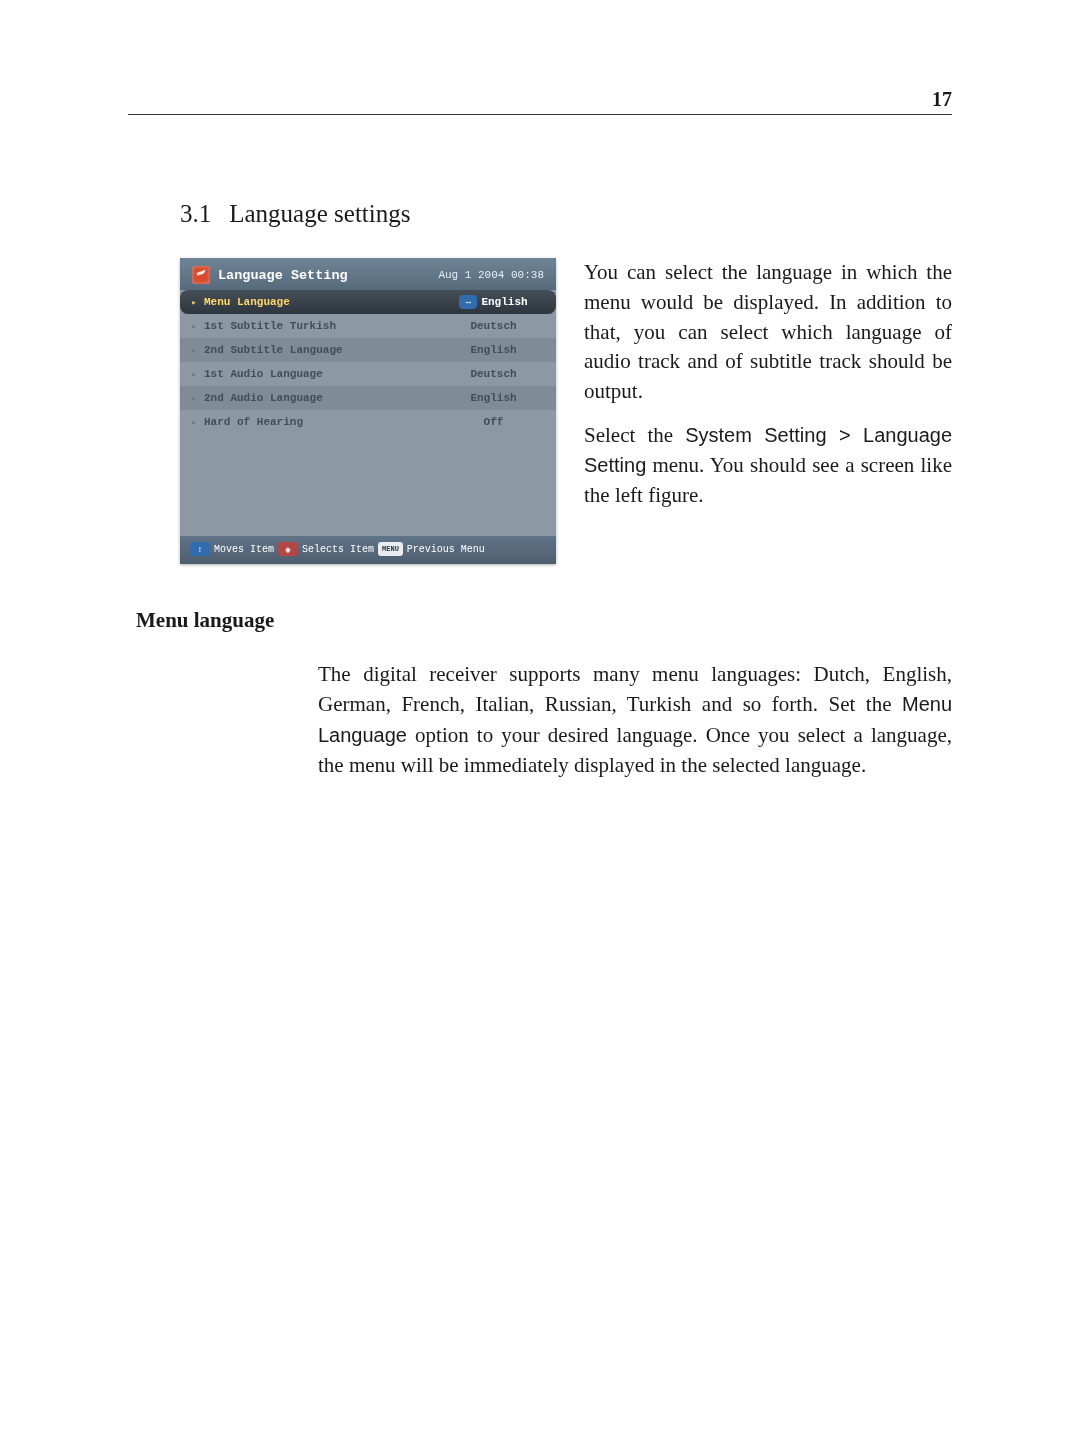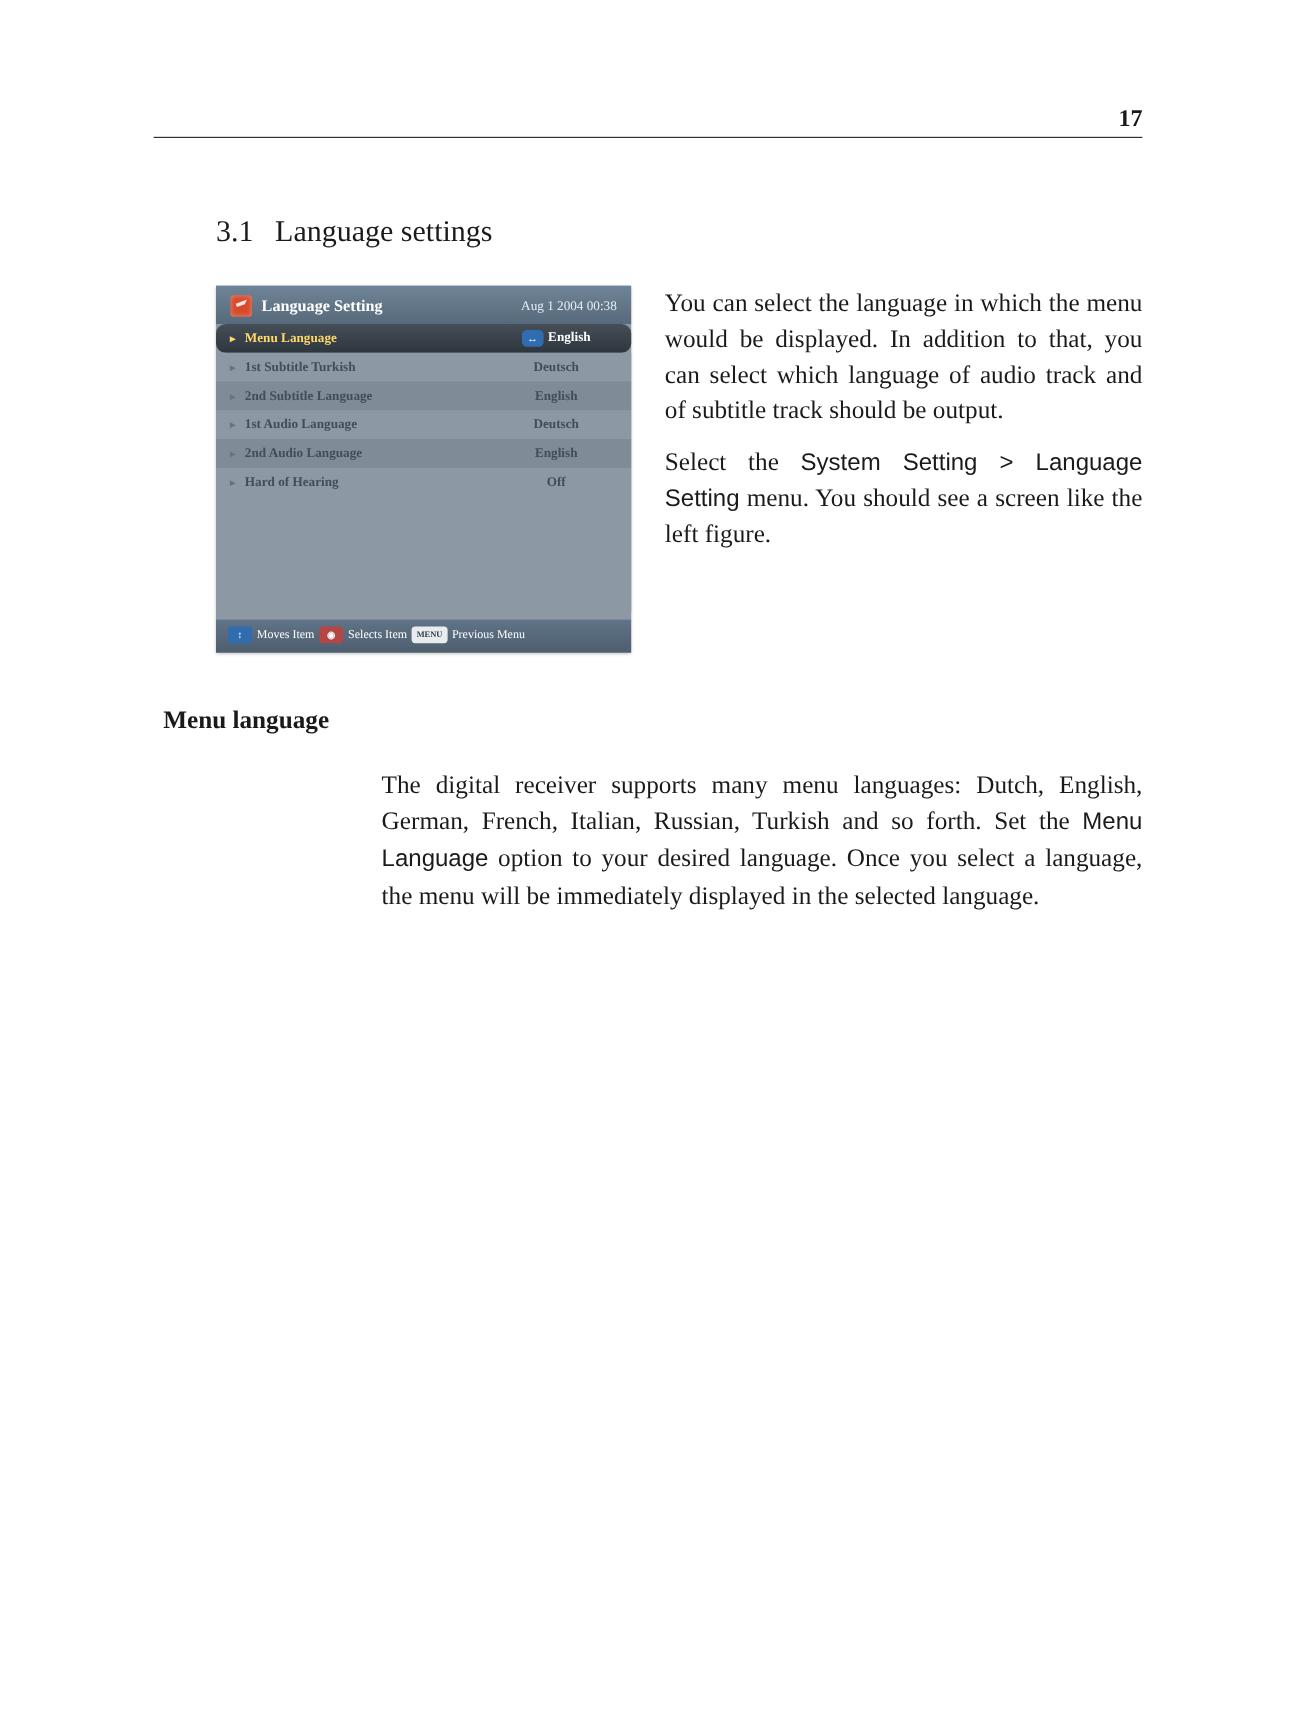--- a/index.html
+++ b/index.html
@@ -25,21 +25,21 @@
     min-height:var(--page-h);
     font-family: "Palatino Linotype", Palatino, "Book Antiqua", Georgia, serif;
     color:var(--ink);
     -webkit-font-smoothing: antialiased;
   }
   .page{
     position:relative;
     box-sizing:border-box;
     width:var(--page-w);
     height:var(--page-h);
-    padding:44px 128px 60px 180px;
+    padding:64px 128px 60px 180px;
     border-radius:31px;
   }
   .page-number{
     position:absolute;
     right:128px;
     top:88px;
     font-weight:700;
     font-size:20px;
   }
   hr.rule{
@@ -91,23 +91,23 @@
   .body-block{
     margin-top:26px;
     margin-left:138px;
     font-size:21px;
     line-height:1.45;
     text-align:justify;
   }
 
   
   .ui{
-    width:346px;
+    width:376px;
     box-sizing:border-box;
-    font-family: Liberation Serif, serif;
+    font-family: Liberation Mono, monospace;
     font-size:12px;
     color:var(--ui-text);
     box-shadow: 0 1px 3px rgba(0,0,0,0.3);
   }
   .ui-header{
     background:linear-gradient(#6f8496,#566a7b);
     padding:8px 12px 6px 12px;
     display:flex;
     align-items:center;
     justify-content:space-between;

